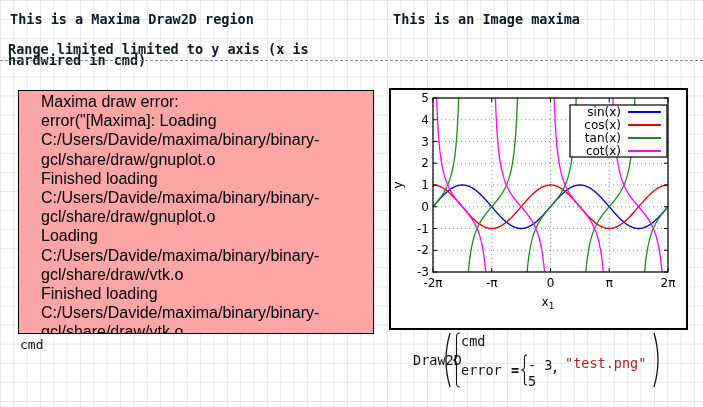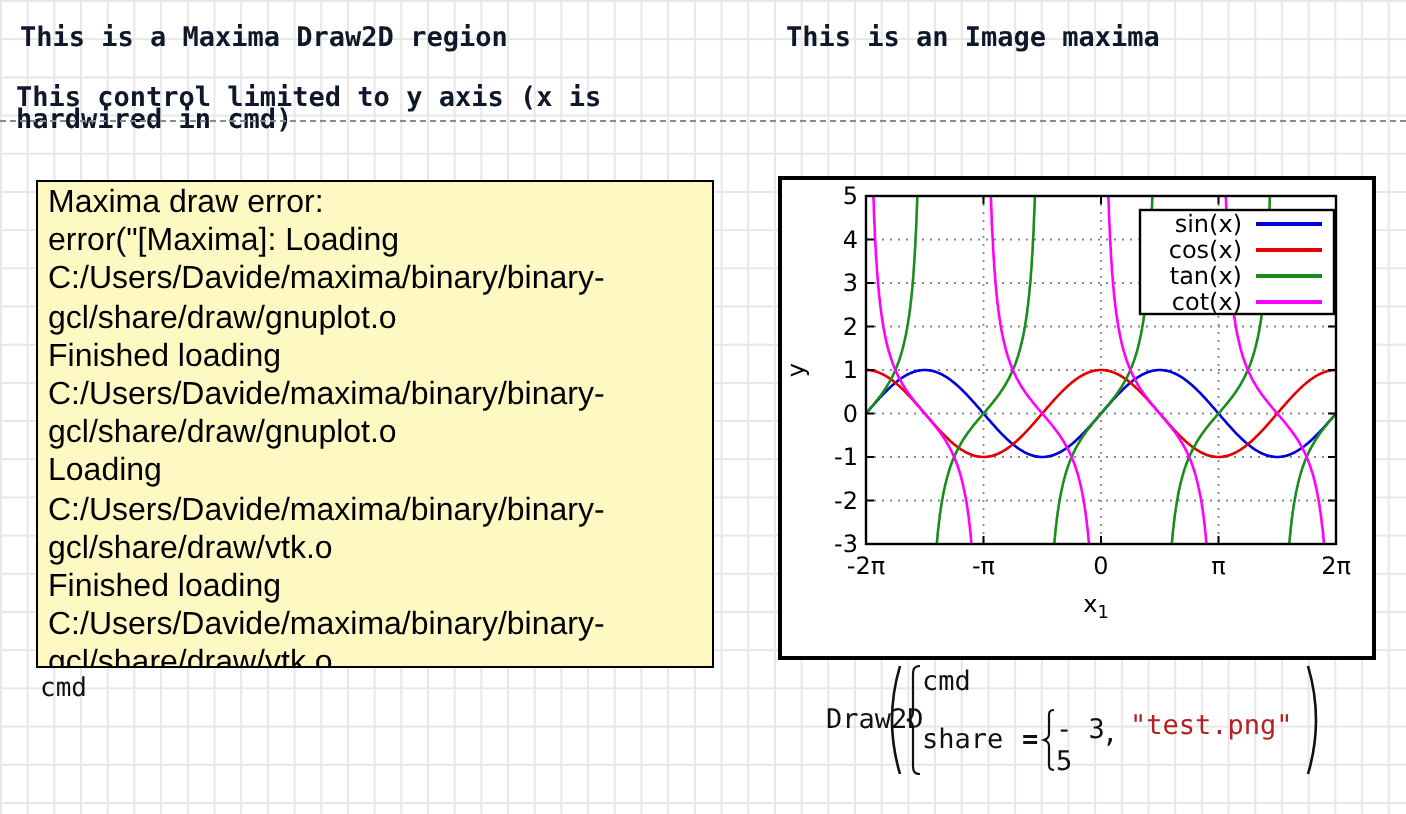--- a/index.html
+++ b/index.html
@@ -10,42 +10,42 @@
       linear-gradient(to right, #e7e7e7 1px, transparent 1px),
       linear-gradient(to bottom, #e7e7e7 1px, transparent 1px);
     background-size:13.35px 19.1px;
     font-family:"DejaVu Sans Mono", monospace;
   }
   .abs{position:absolute;}
   .mono-b{font-family:"DejaVu Sans Mono", monospace;font-weight:bold;font-size:13.5px;color:#0f172a;white-space:pre;}
   .mono{font-family:"DejaVu Sans Mono", monospace;font-size:13px;color:#111;white-space:pre;}
   .divider{left:0;top:60px;width:703px;height:0;border-top:1px dashed #8a8a8a;}
   .errbox{
-    left:18px;top:90px;width:330px;height:241px;background:#fef9c3;
-    border:1.5px solid #000;overflow:hidden;padding:1px 2px 0 5px;box-sizing:content-box;
+    left:18px;top:90px;width:330px;height:241px;background:#fca5a5;
+    border:1.5px solid #000;overflow:hidden;padding:1px 2px 0 22px;box-sizing:content-box;
   }
   .errtext{
     font-family:"Liberation Sans", sans-serif;font-size:16px;line-height:19.2px;
     color:#000;white-space:pre;letter-spacing:0px;
   }
   .imgbox{
     left:389px;top:88px;width:295px;height:238px;background:#fff;
     border:2px solid #000;box-sizing:content-box;
   }
   .formula span{position:absolute;font-family:"DejaVu Sans Mono", monospace;font-size:13.5px;color:#111;white-space:pre;}
   .formula .bold{font-weight:bold;}
   .fsmall{font-size:12.5px;}
 </style>
 </head>
 <body>
 
 <div class="abs mono-b" style="left:10px;top:11px;">This is a Maxima Draw2D region</div>
 <div class="abs mono-b" style="left:393px;top:11px;">This is an Image maxima</div>
 
-<div class="abs mono-b" style="left:8px;top:41px;">This control limited to y axis (x is</div>
+<div class="abs mono-b" style="left:8px;top:41px;">Range limited limited to y axis (x is</div>
 <div class="abs mono-b" style="left:8px;top:52px;">hardwired in cmd)</div>
 
 <div class="abs divider"></div>
 
 <div class="abs errbox">
   <div class="errtext">Maxima draw error:
 error("[Maxima]: Loading
 C:/Users/Davide/maxima/binary/binary-
 gcl/share/draw/gnuplot.o
 Finished loading
@@ -144,19 +144,19 @@
 
 <div class="formula">
   <span style="left:413px;top:352px;">Draw2D</span>
   <svg class="abs" style="left:443px;top:331px;" width="220" height="60" viewBox="0 0 220 60">
     <path d="M 7,2 Q -1,29 7,56" fill="none" stroke="#111" stroke-width="1.3"></path>
     <path d="M 17,2 C 13,2 13.5,5 13.5,9 L 13.5,25 C 13.5,27.5 12.5,28.5 10.5,29 C 12.5,29.5 13.5,30.5 13.5,33 L 13.5,49 C 13.5,53 13,56 17,56" fill="none" stroke="#111" stroke-width="1.1"></path>
     <path d="M 84,24 C 81,24 81.5,26 81.5,29 L 81.5,36 C 81.5,37.5 80.5,38.5 79,39 C 80.5,39.5 81.5,40.5 81.5,42 L 81.5,49 C 81.5,52 81,54 84,54" fill="none" stroke="#111" stroke-width="1.1"></path>
     <path d="M 211,2 Q 219,29 211,56" fill="none" stroke="#111" stroke-width="1.3"></path>
   </svg>
   <span style="left:461px;top:333px;">cmd</span>
-  <span style="left:461px;top:362px;">share</span>
+  <span style="left:461px;top:362px;">error</span>
   <span class="bold" style="left:511px;top:362px;">=</span>
   <span class="fsmall" style="left:528px;top:357px;">- 3</span>
   <span class="fsmall" style="left:528px;top:373px;">5</span>
   <span style="left:551px;top:359px;">,</span>
   <span style="left: 565px; top: 355px; color: rgb(178, 34, 34);">"test.png"</span>
 </div>
 
 </body></html>

